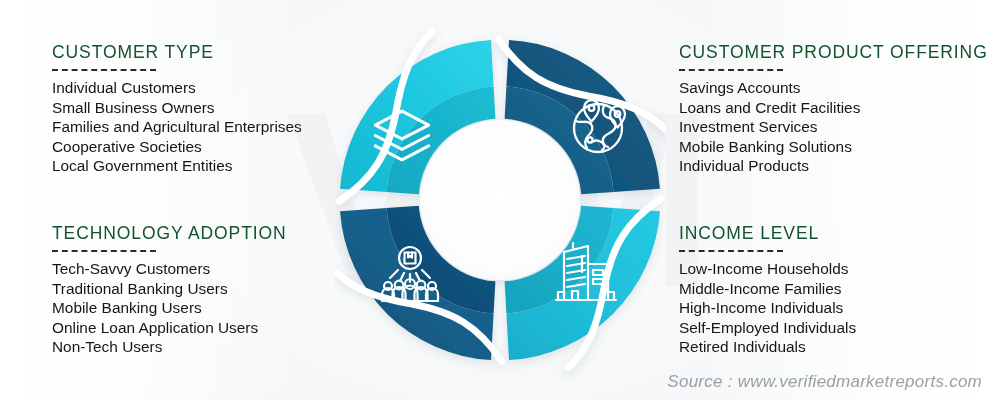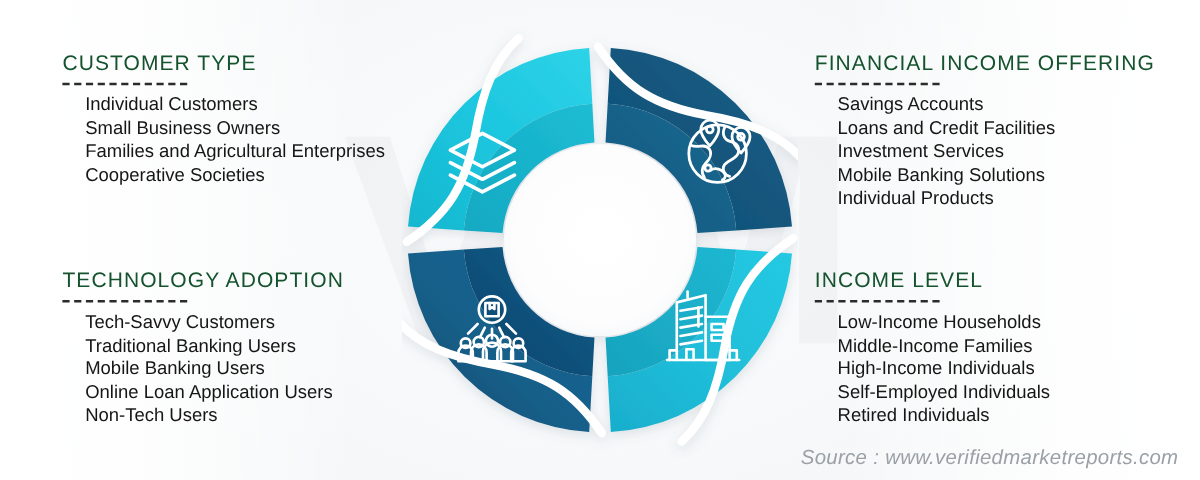--- a/index.html
+++ b/index.html
@@ -73,21 +73,20 @@
     list-style: none;
     margin: 0;
     padding: 0;
   }
   .panel-list li {
     font-size: 15.4px;
     line-height: 19.6px;
     color: #161616;
     white-space: nowrap;
     font-family: "Liberation Sans", sans-serif;
-    margin-left: 19px;
   }
 
   #panel-customer-type { left: 52px; top: 42px; }
   #panel-technology-adoption { left: 52px; top: 223px; }
   #panel-financial-product-offering { left: 679px; top: 42px; }
   #panel-income-level { left: 679px; top: 223px; }
 
   
   #donut-wrap {
     position: absolute;
@@ -122,37 +121,38 @@
 </div>
 
 <div class="panel" id="panel-customer-type">
   <div class="panel-title">CUSTOMER TYPE</div>
   <div class="panel-rule"></div>
   <ul class="panel-list">
     <li>Individual Customers</li>
     <li>Small Business Owners</li>
     <li>Families and Agricultural Enterprises</li>
     <li>Cooperative Societies</li>
+    <li>Local Government Entities</li>
   </ul>
 </div>
 
 <div class="panel" id="panel-technology-adoption">
   <div class="panel-title">TECHNOLOGY ADOPTION</div>
   <div class="panel-rule"></div>
   <ul class="panel-list">
     <li>Tech-Savvy Customers</li>
     <li>Traditional Banking Users</li>
     <li>Mobile Banking Users</li>
     <li>Online Loan Application Users</li>
     <li>Non-Tech Users</li>
   </ul>
 </div>
 
 <div class="panel" id="panel-financial-product-offering">
-  <div class="panel-title">FINANCIAL INCOME OFFERING</div>
+  <div class="panel-title">CUSTOMER PRODUCT OFFERING</div>
   <div class="panel-rule"></div>
   <ul class="panel-list">
     <li>Savings Accounts</li>
     <li>Loans and Credit Facilities</li>
     <li>Investment Services</li>
     <li>Mobile Banking Solutions</li>
     <li>Individual Products</li>
   </ul>
 </div>
 

